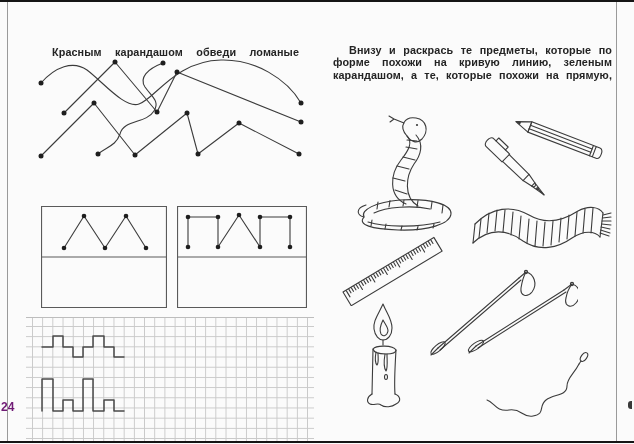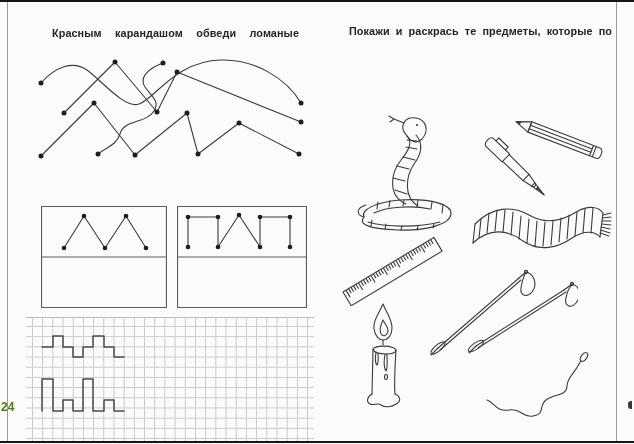--- a/index.html
+++ b/index.html
@@ -12,41 +12,41 @@
   .edge{position:absolute;left:0;width:634px;height:2px;background:#151515;}
   .edge.top{top:0;}
   .edge.bottom{top:441px;}
   .vline{position:absolute;top:2px;height:439px;width:1px;background:#9a9a9a;}
   .vline.left{left:7px;}
   .vline.right{left:616px;}
   
   .para{position:absolute;color:#242424;font-size:10.8px;line-height:12.4px;
         font-weight:600;letter-spacing:0.1px;}
   .jline{text-align:justify;text-align-last:justify;overflow:hidden;height:12.4px;}
-  .jline.indent{padding-left:16px;}
+  .jline.indent{padding-left:16px;margin-top:19px;}
   .jline.last{text-align-last:left;}
   .p1{left:36px;top:27px;width:263px;}
   .p2{left:36px;top:173px;width:263px;}
   .p3{left:333px;top:25px;width:279px;}
   
   .art path,.art line,.art rect,.art ellipse,.art polyline,.art circle{
     fill:none;stroke:#3b3b3b;stroke-width:1.1;stroke-linecap:round;stroke-linejoin:round;}
   .art .solid{fill:#3b3b3b;stroke:none;}
   .art .dot{fill:#1e1e1e;stroke:none;}
   .art .boxb{stroke:#5a5a5a;stroke-width:1.2;}
   .art .mid{stroke:#5a5a5a;stroke-width:1.2;}
   .art .step{stroke:#4a4a4a;stroke-width:1.5;fill:none;}
   
   .gridpaper{position:absolute;left:26px;top:317px;width:288px;height:123px;
     background-image:linear-gradient(to right,#c9c9c9 1px,transparent 1px),
                      linear-gradient(to bottom,#c9c9c9 1px,transparent 1px);
     background-size:10.2px 10.2px;background-position:6px 8px;
     border-top:1px solid #bdbdbd;}
   .gridpaper svg{position:absolute;left:0;top:0;}
-  .pagenum{position:absolute;left:1px;top:400px;font-size:12px;font-weight:600;color:#4d7c0f;}
+  .pagenum{position:absolute;left:1px;top:400px;font-size:12px;font-weight:600;color:#701a75;}
   .speck{position:absolute;left:628px;top:401px;width:4px;height:8px;background:#3a3a3a;
          border-radius:3px 0 0 3px;}
 </style>
 </head>
 <body>
 
 <div class="sheet">
 
   <div class="edge top"></div>
   <div class="edge bottom"></div>
@@ -110,21 +110,23 @@
   <div class="gridpaper">
     <svg class="art" width="288" height="123" viewBox="0 0 288 123">
         <polyline points="16,29 27,29 27,18 37,18 37,29 47,29 47,39 57,39 57,29 67,29 67,18 78,18 78,29 88,29 88,39 98,39" class="step"></polyline>
         <polyline points="16,93 16,61 27,61 27,93 37,93 37,82 47,82 47,93 57,93 57,61 67,61 67,93 78,93 78,82 88,82 88,93 98,93" class="step"></polyline>
       </svg>
   </div>
 
   <div class="pagenum">24</div>
 
   <div class="para p3">
-    <div class="jline indent">Покажи и раскрась те предметы, которые по</div>
+    <div class="jline indent">Внизу и раскрась те предметы, которые по</div>
+    <div class="jline">форме похожи на кривую линию, зеленым</div>
+    <div class="jline">карандашом, а те, которые похожи на прямую,</div>
   </div>
 
   <svg class="art abs" style="left:348px;top:114px" width="112" height="126" viewBox="0 0 112 126">
     <path d="M16,103 C12,96 28,88 52,86 C84,84 104,91 103,100 C102,110 80,117 50,116 C24,115 9,111 16,103 Z"></path>
     <path d="M26,99 C38,93 64,91 82,95"></path>
     <path d="M20,108 C36,113 70,114 92,108"></path>
     <path d="M16,103 C8,101 8,94 18,91"></path>
     <path d="M58,90 C40,82 42,60 53,46 C61,36 65,28 59,22"></path>
     <path d="M70,92 C55,83 58,62 66,50 C73,41 76,30 68,21"></path>
     <path d="M59,22 C50,12 57,2 68,4 C79,6 81,17 74,25 C69,30 63,28 59,22 Z"></path>

